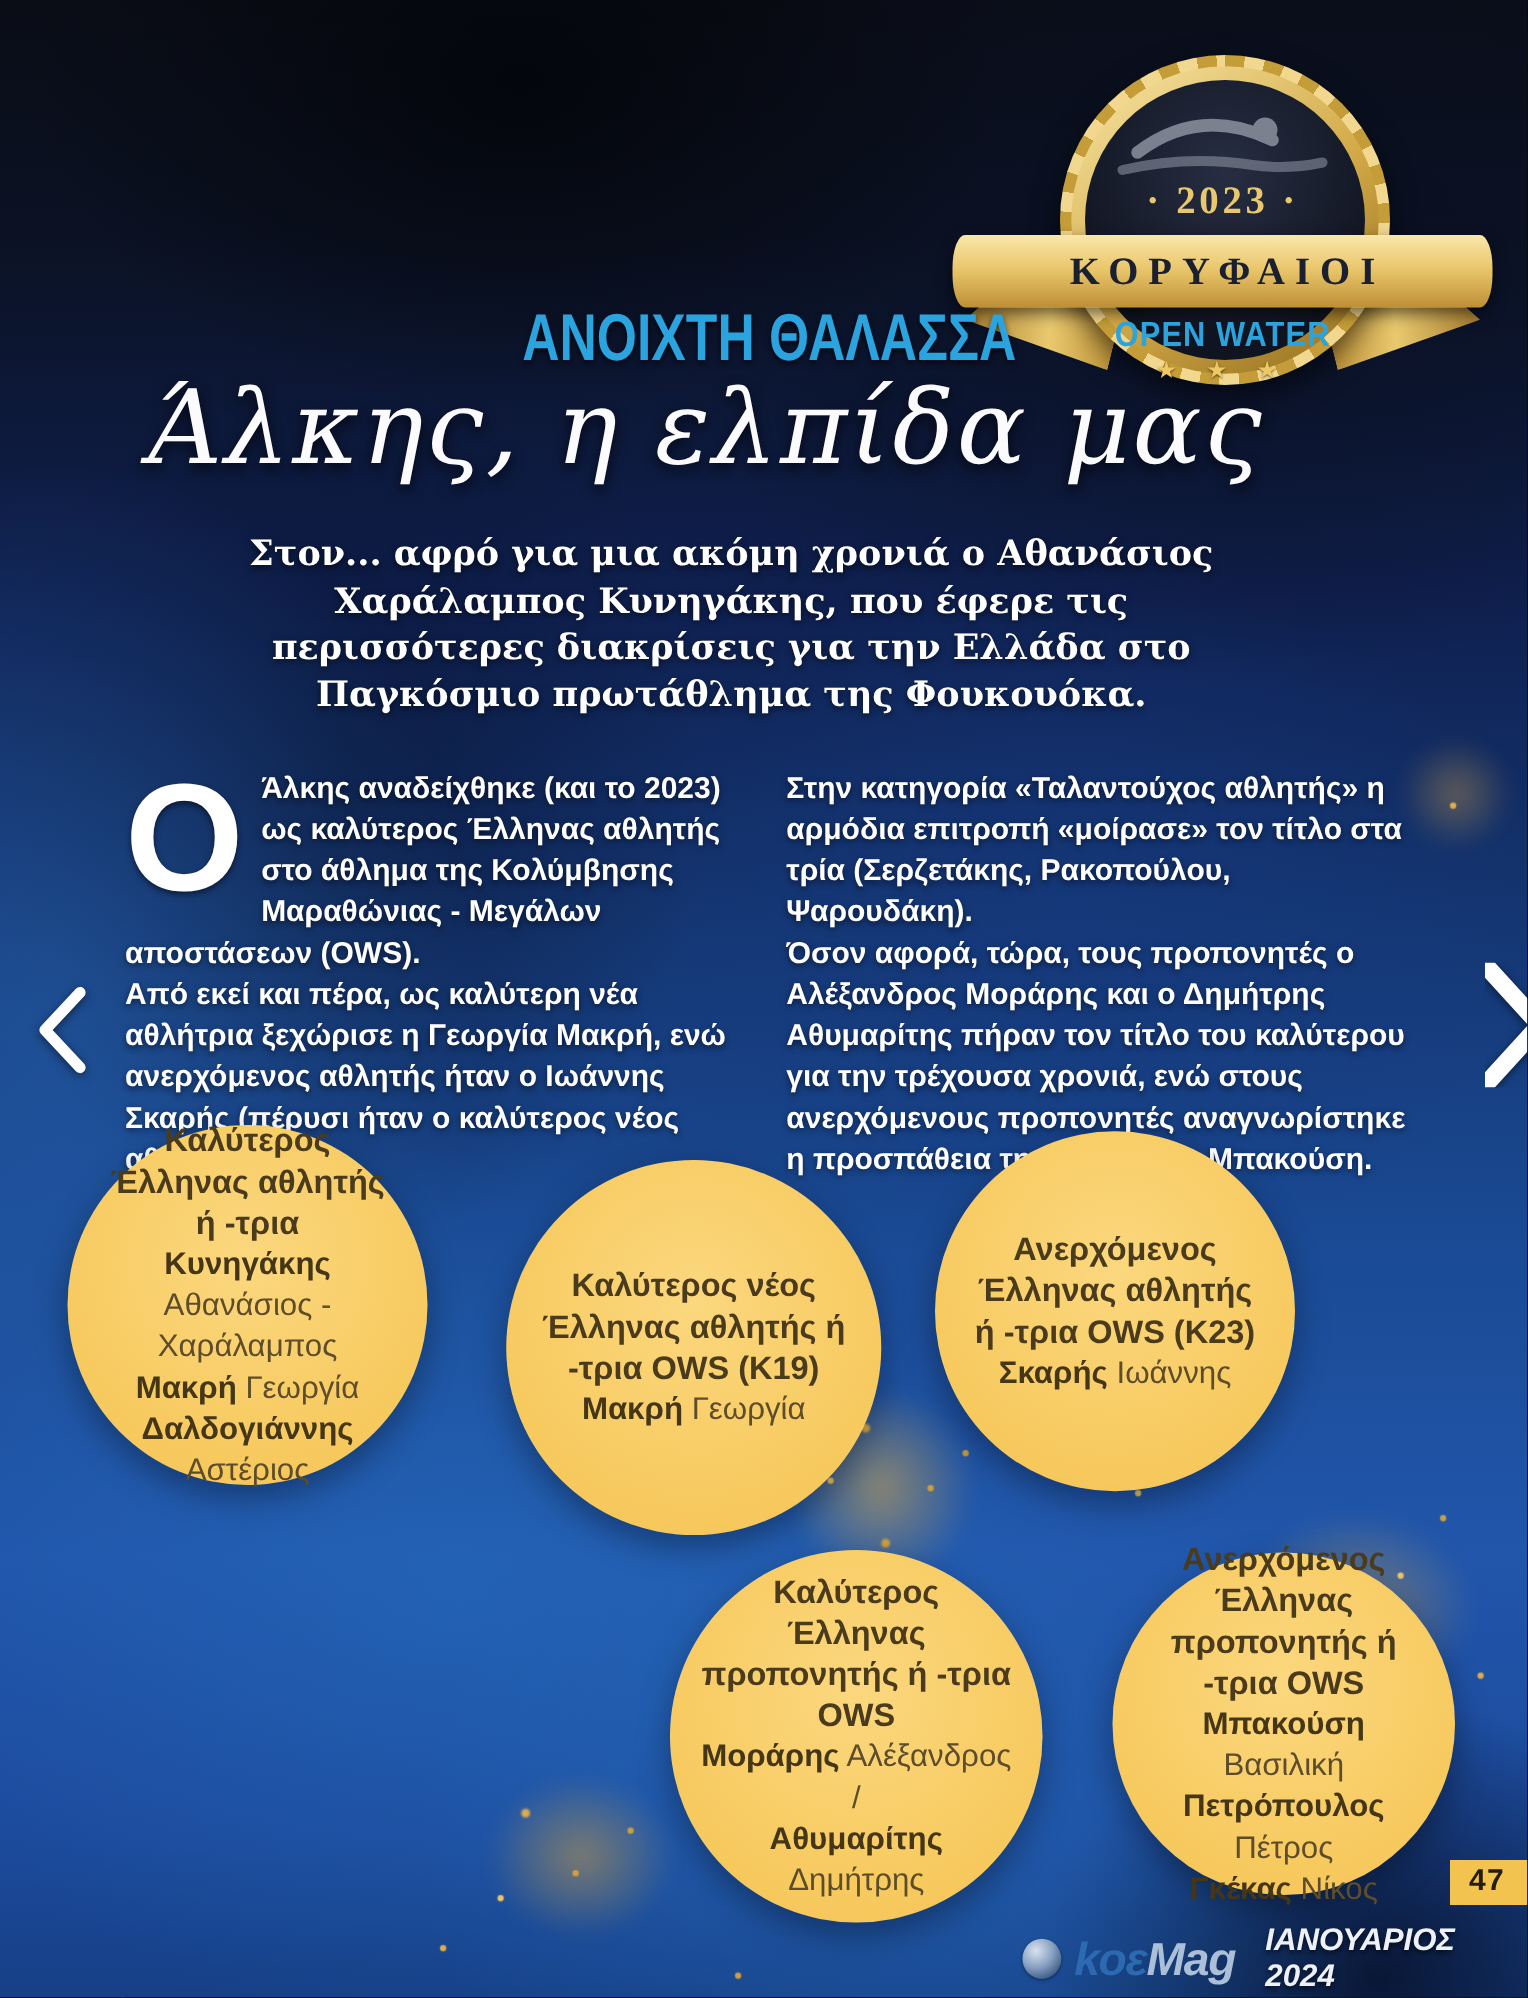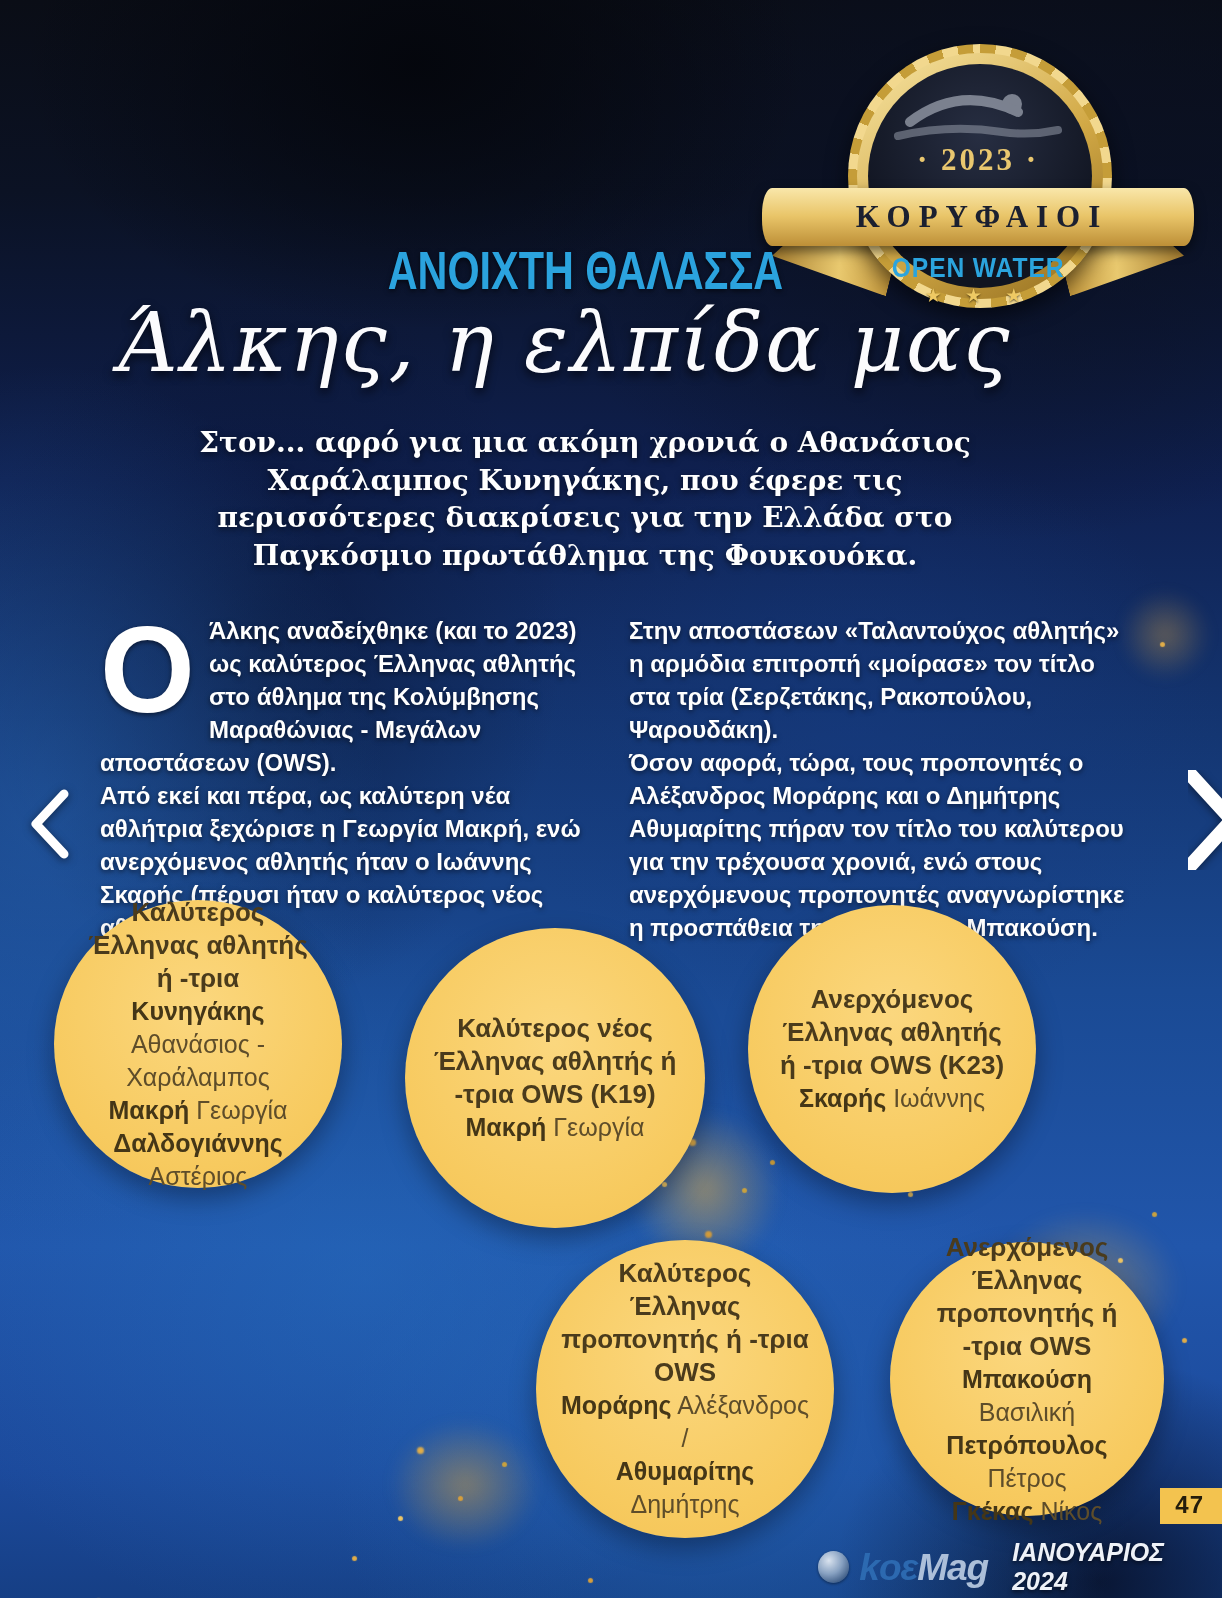--- a/index.html
+++ b/index.html
@@ -51,21 +51,21 @@
   .banner{position:absolute;left:-16px;top:150px;width:432px;height:58px;
     background:linear-gradient(180deg,#f9e7aa 0%,#e9c569 48%,#bd8f37 100%);
     border-radius:10px/26px;box-shadow:0 5px 12px rgba(0,0,0,.55);
     display:flex;align-items:center;justify-content:center;}
   .banner span{font-family:"Liberation Serif",serif;font-weight:700;font-size:31px;letter-spacing:8px;color:#1b2030;padding-left:8px;}
   .openwater{position:absolute;left:0;top:214px;width:100%;text-align:center;}
   .openwater span{display:inline-block;transform:scaleX(.88);font-weight:700;font-size:28px;letter-spacing:1px;color:#2ba4de;}
   .badge-stars{position:absolute;left:0;top:246px;width:100%;text-align:center;
     color:#eec963;font-size:19px;letter-spacing:9px;text-shadow:0 1px 2px rgba(0,0,0,.6);}
   
-  .kicker{position:absolute;left:0;top:244px;width:1170px;text-align:center;}
+  .kicker{position:absolute;left:0;top:244px;width:1170px;text-align:center;padding-left:30px;}
   .kicker span{display:inline-block;transform:scaleX(.78);transform-origin:center;
     font-weight:700;font-size:53px;line-height:1;color:#2ba3de;letter-spacing:0px;
     text-shadow:0 2px 6px rgba(0,0,0,.6);}
   .title{position:absolute;left:0;top:298px;width:1130px;text-align:center;
     font-family:"DejaVu Serif",serif;font-style:italic;font-weight:400;
     font-size:82px;line-height:1.1;color:#fbfbfd;letter-spacing:2px;
     text-shadow:0 4px 10px rgba(0,0,5,.75);}
   .intro{position:absolute;left:190px;top:424px;width:790px;text-align:center;
     font-family:"DejaVu Serif",serif;font-weight:700;font-size:28px;line-height:37.5px;
     color:#ffffff;text-shadow:0 2px 6px rgba(0,0,5,.6);}
@@ -144,21 +144,21 @@
   </div>
   <h1 class="title" style="margin:0;">Άλκης, η ελπίδα μας</h1>
   <div class="intro">Στον... αφρό για μια ακόμη χρονιά ο Αθανάσιος Χαράλαμπος Κυνηγάκης, που έφερε τις περισσότερες διακρίσεις για την Ελλάδα στο Παγκόσμιο πρωτάθλημα της Φουκουόκα.</div>
 
   <div class="columns">
     <div class="col">
       <p><span class="dropcap">Ο</span><span> Άλκης αναδείχθηκε (και το 2023) ως καλύτερος Έλληνας αθλητής στο άθλημα της Κολύμβησης Μαραθώνιας - Μεγάλων αποστάσεων (OWS).</span></p>
       <p>Από εκεί και πέρα, ως καλύτερη νέα αθλήτρια ξεχώρισε η Γεωργία Μακρή, ενώ ανερχόμενος αθλητής ήταν ο Ιωάννης Σκαρής (πέρυσι ήταν ο καλύτερος νέος αθλητής).</p>
     </div>
     <div class="col">
-      <p>Στην αποστάσεων «Ταλαντούχος αθλητής» η αρμόδια επιτροπή «μοίρασε» τον τίτλο στα τρία (Σερζετάκης, Ρακοπούλου, Ψαρουδάκη).</p>
+      <p>Στην κατηγορία «Ταλαντούχος αθλητής» η αρμόδια επιτροπή «μοίρασε» τον τίτλο στα τρία (Σερζετάκης, Ρακοπούλου, Ψαρουδάκη).</p>
       <p>Όσον αφορά, τώρα, τους προπονητές ο Αλέξανδρος Μοράρης και ο Δημήτρης Αθυμαρίτης πήραν τον τίτλο του καλύτερου για την τρέχουσα χρονιά, ενώ στους ανερχόμενους προπονητές αναγνωρίστηκε η προσπάθεια της Βασιλικής Μπακούση.</p>
     </div>
   </div>
 
   <div class="circle c1">
     <div class="cat">Καλύτερος Έλληνας αθλητής ή -τρια</div>
     <div class="winner"><b>Κυνηγάκης</b> <span>Αθανάσιος - Χαράλαμπος</span></div>
     <div class="winner"><b>Μακρή</b> <span>Γεωργία</span></div>
     <div class="winner"><b>Δαλδογιάννης</b> <span>Αστέριος</span></div>
   </div>

